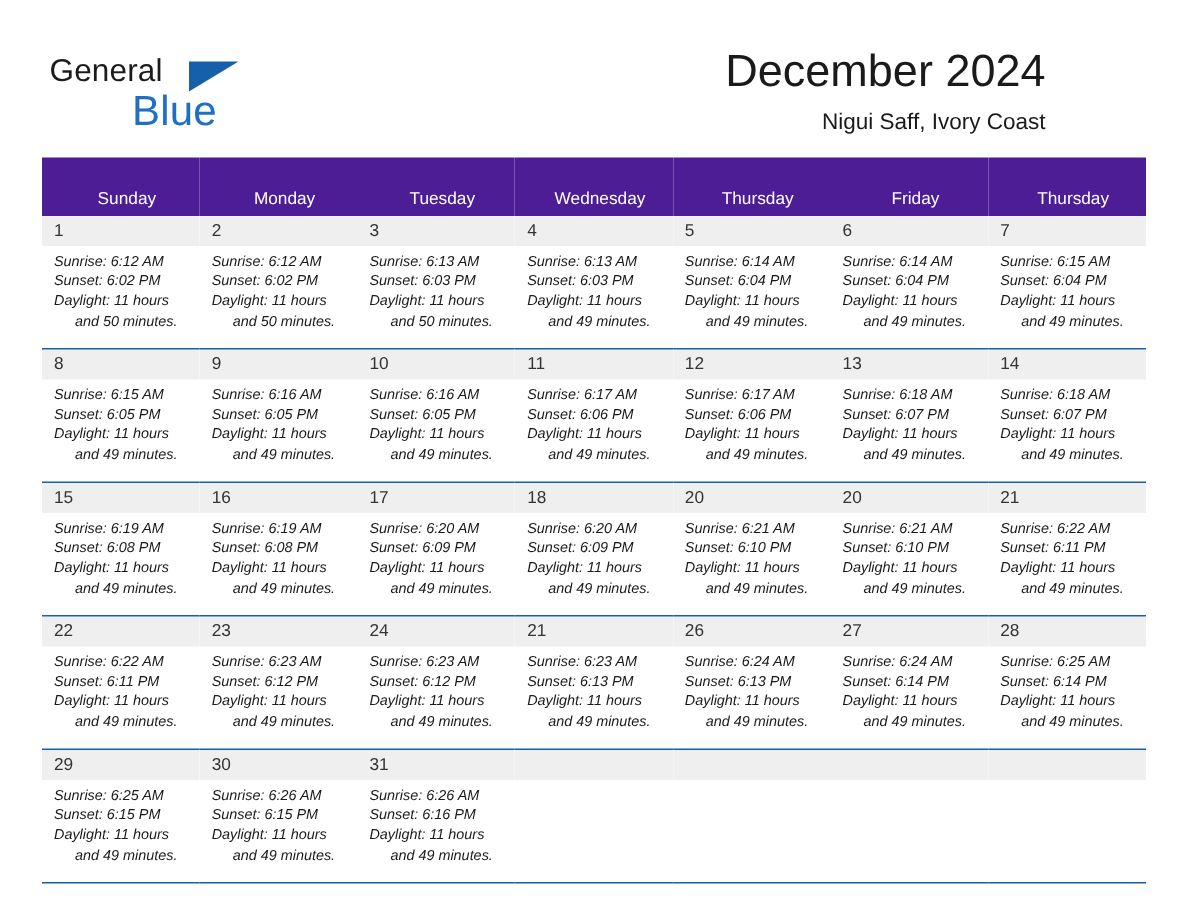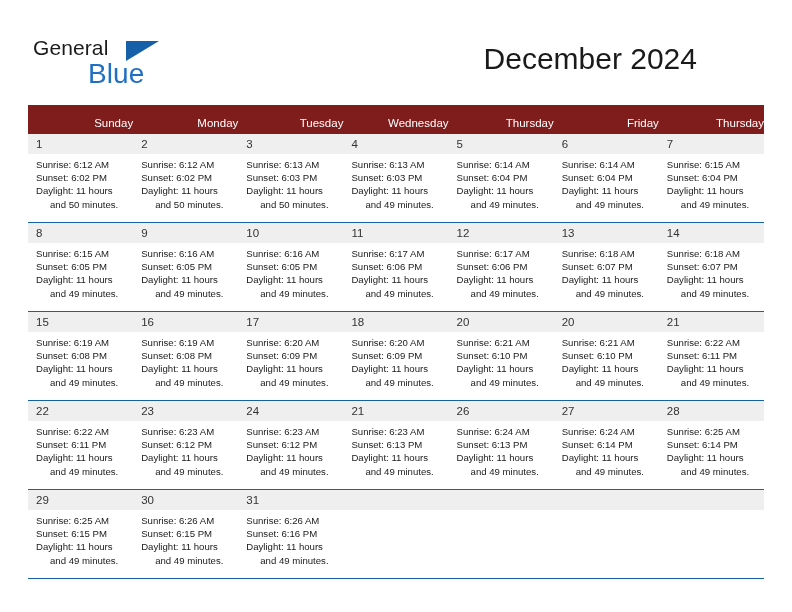--- a/index.html
+++ b/index.html
@@ -69,46 +69,45 @@
     right: 36px;
     top: 30px;
     text-align: right;
   }
   .cal-title {
     font-size: 30px;
     color: #1a1a1a;
     font-weight: normal;
     line-height: 36px;
     white-space: nowrap;
-    margin-top: 11px;
   }
   .cal-subtitle {
     margin-top: 7px;
     font-size: 15px;
     color: #1a1a1a;
     line-height: 18px;
     white-space: nowrap;
   }
 
   
   .calendar {
     position: absolute;
     left: 28px;
     top: 105px;
     width: 736px;
     border-collapse: collapse;
     table-layout: fixed;
   }
   .calendar th {
-    background: #7f1d1d;
+    background: #4c1d95;
     color: #ffffff;
     font-size: 11.5px;
     font-weight: normal;
-    text-align: right;
-    padding: 12px 0 5px 8px;
+    text-align: center;
+    padding: 22px 0 5px 8px;
     height: 11px;
     border: none;
   }
   .calendar td {
     width: 105.14px;
     vertical-align: top;
     padding: 0;
     border: none;
     border-bottom: 1px solid #1560a8;
     background: #ffffff;
@@ -126,20 +125,21 @@
     height: 12px;
   }
   .daynum.empty {
     color: transparent;
   }
   .details {
     padding: 4px 5px 0 8px;
     font-size: 9.6px;
     line-height: 13.2px;
     color: #1a1a1a;
+    font-style: italic;
   }
   .details div {
     white-space: nowrap;
   }
   .details .dl2 {
     white-space: nowrap;
     margin-left: 14px;
   }
 </style>
 </head>
@@ -150,20 +150,21 @@
   <div class="top">
 
     <div class="logo">
       <span class="logo-general">General</span>
       <span class="logo-flag"></span>
       <span class="logo-blue">Blue</span>
     </div>
 
     <div class="title-wrap">
       <div class="cal-title">December 2024</div>
+      <div class="cal-subtitle">Nigui Saff, Ivory Coast</div>
     </div>
 
   </div>
 
   <table class="calendar">
     <thead>
       <tr>
         <th>Sunday</th>
         <th>Monday</th>
         <th>Tuesday</th>

